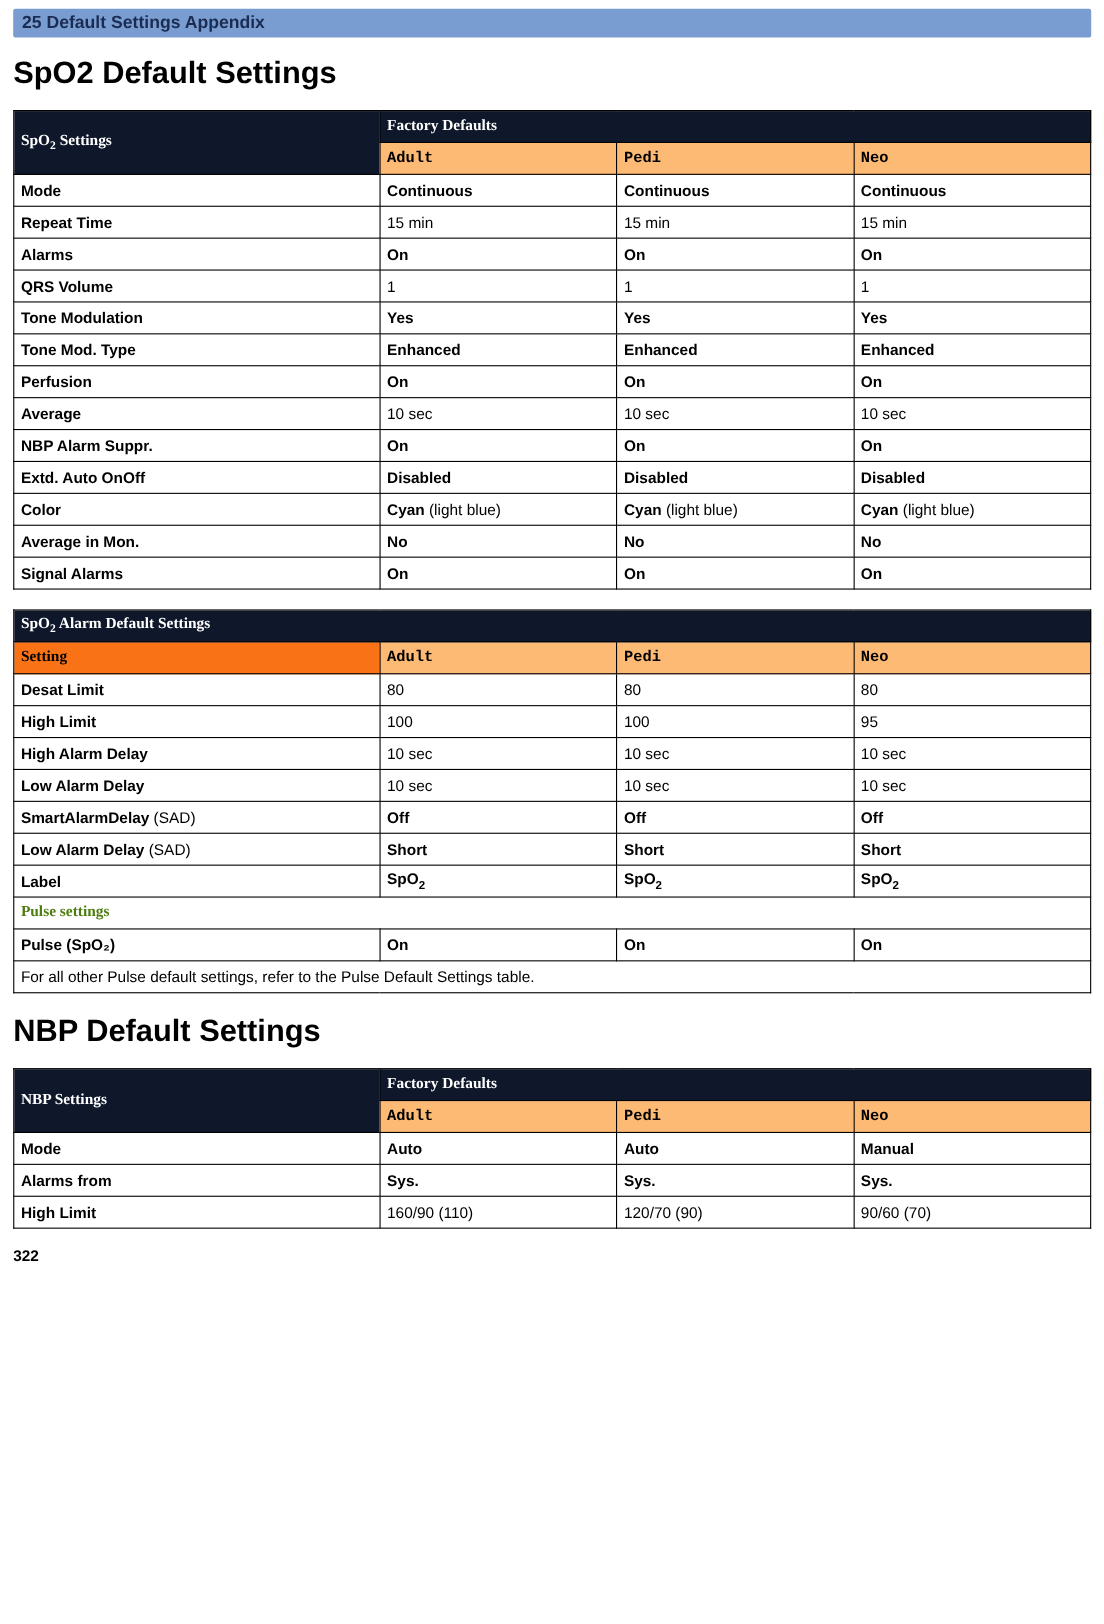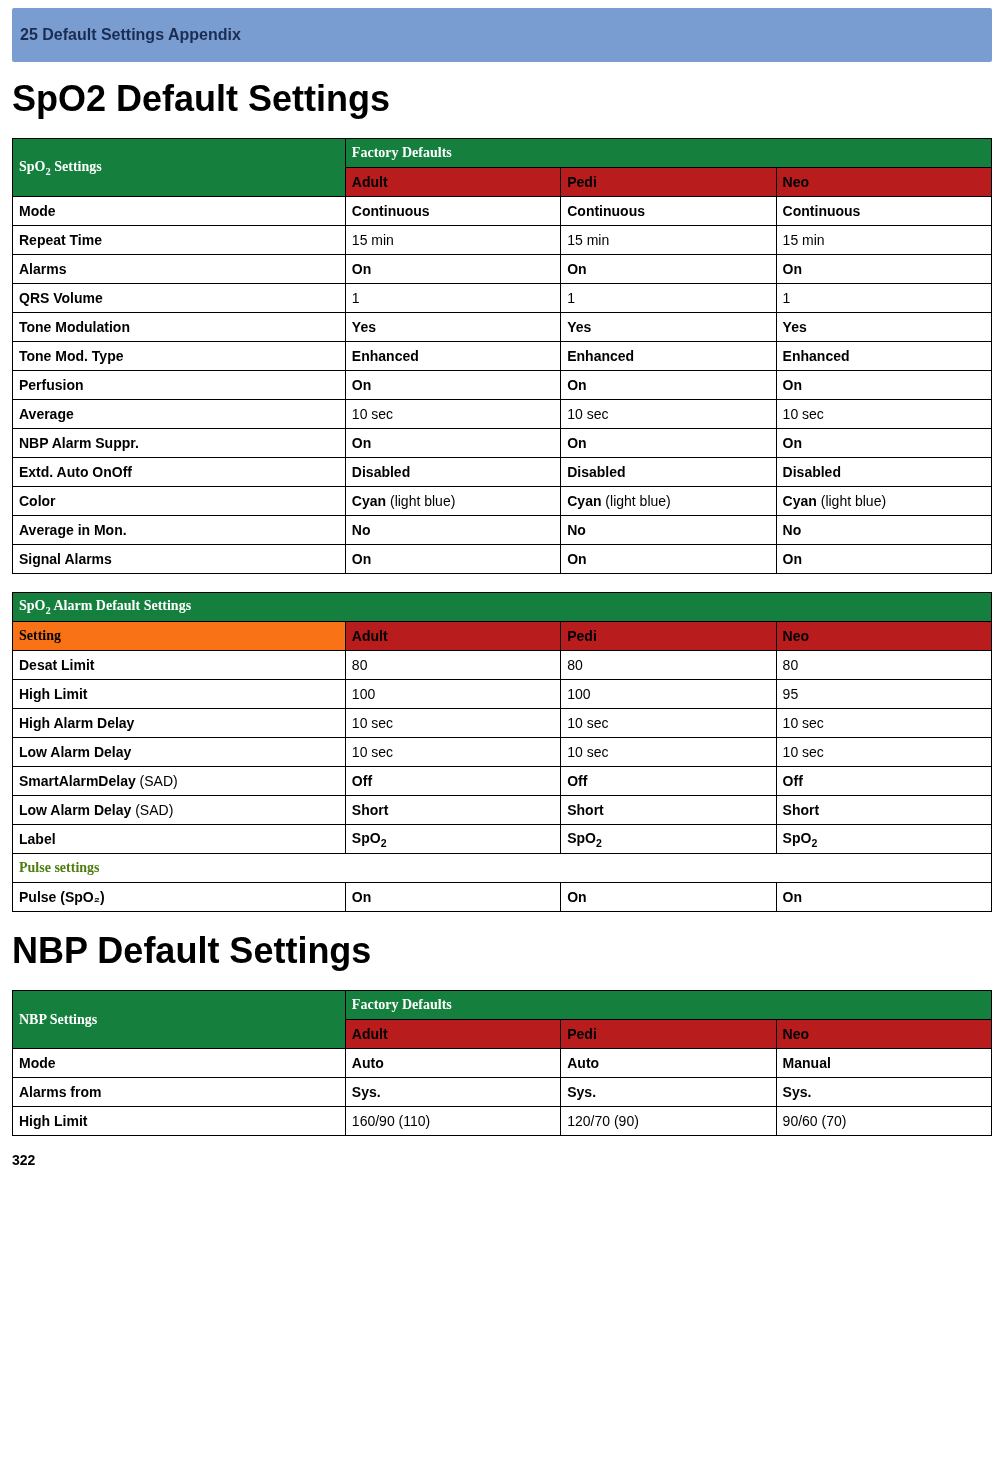--- a/index.html
+++ b/index.html
@@ -8,55 +8,56 @@
     padding: 0;
     background: #fff;
     color: #000;
     width: 1004px;
   }
   .chapter-bar {
     background: #7a9dd1;
     color: #1a2c52;
     font-weight: bold;
     font-size: 16px;
-    padding: 18px 8px;
+    padding: 4px 8px;
     margin: 8px 12px 8px 12px;
     border-radius: 2px;
   }
   .content {
     padding: 0 12px 8px 12px;
   }
   h1.section {
-    font-size: 36px;
+    font-size: 28px;
     font-weight: bold;
     margin: 16px 0 18px 0;
     font-family: Arial, Helvetica, sans-serif;
   }
   table.settings {
     width: 100%;
     border-collapse: collapse;
     margin-bottom: 18px;
     font-size: 14px;
   }
   table.settings td, table.settings th {
     border: 1px solid #000;
     padding: 4px 6px;
     text-align: left;
     vertical-align: middle;
     height: 20px;
   }
   .hdr-blue-dark {
-    background: #15803d;
+    background: #0f172a;
     color: #fff;
     font-weight: bold;
     font-family: Georgia, 'Times New Roman', serif;
   }
   .hdr-blue-light {
-    background: #b91c1c;
-    font-weight: bold;
+    background: #fdba74;
+    font-weight: bold;
+    font-family: Liberation Mono, monospace;
   }
   .hdr-blue-light-serif {
     background: #f97316;
     font-weight: bold;
     font-family: Georgia, 'Times New Roman', serif;
   }
   .label-cell {
     font-weight: bold;
   }
   .normal-weight { font-weight: normal; }
@@ -237,20 +238,23 @@
     <tbody>
         <tr>
           <td colspan="4" class="pulse-hdr">Pulse settings</td>
         </tr>
     <tr>
       <td class="label-cell">Pulse (SpO₂)</td>
       <td class="label-cell">On</td>
       <td class="label-cell">On</td>
       <td class="label-cell">On</td>
     </tr>
+    <tr>
+          <td colspan="4">For all other Pulse default settings, refer to the Pulse Default Settings table.</td>
+        </tr>
   </tbody>
     </table>
 
   <h1 class="section">NBP Default Settings</h1>
 
   <table class="settings" style="margin-bottom:4px;">
     <tbody>
         <tr>
       <td rowspan="2" class="hdr-blue-dark c1">NBP Settings</td>
       <td colspan="3" class="hdr-blue-dark">Factory Defaults</td>

